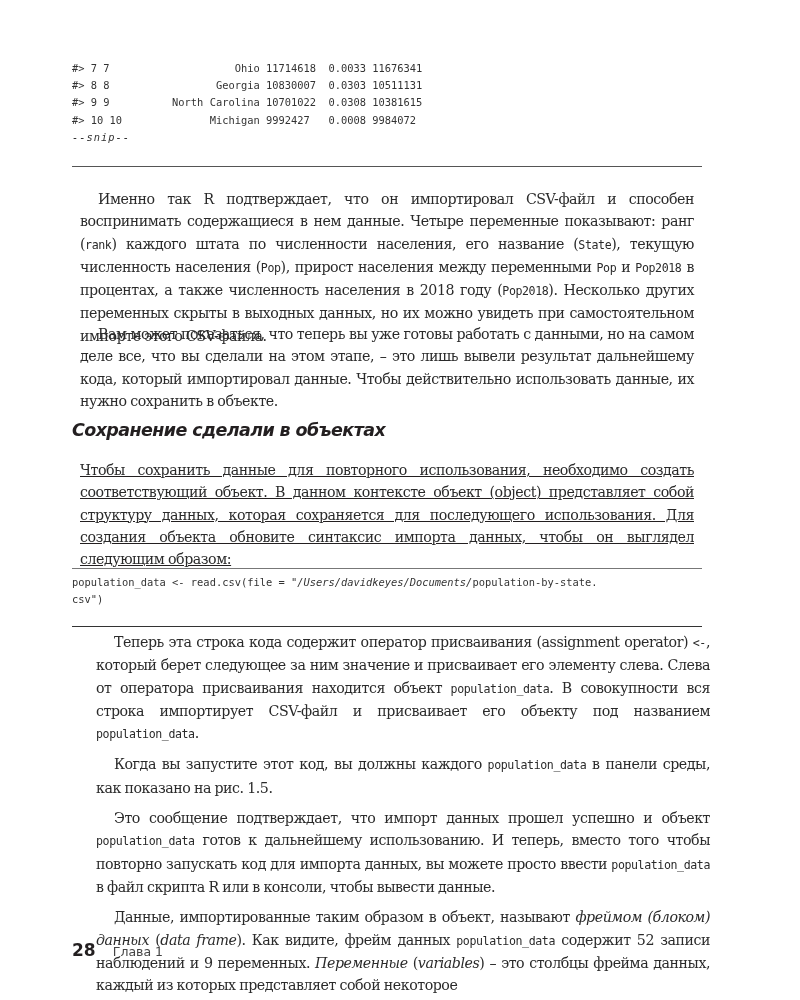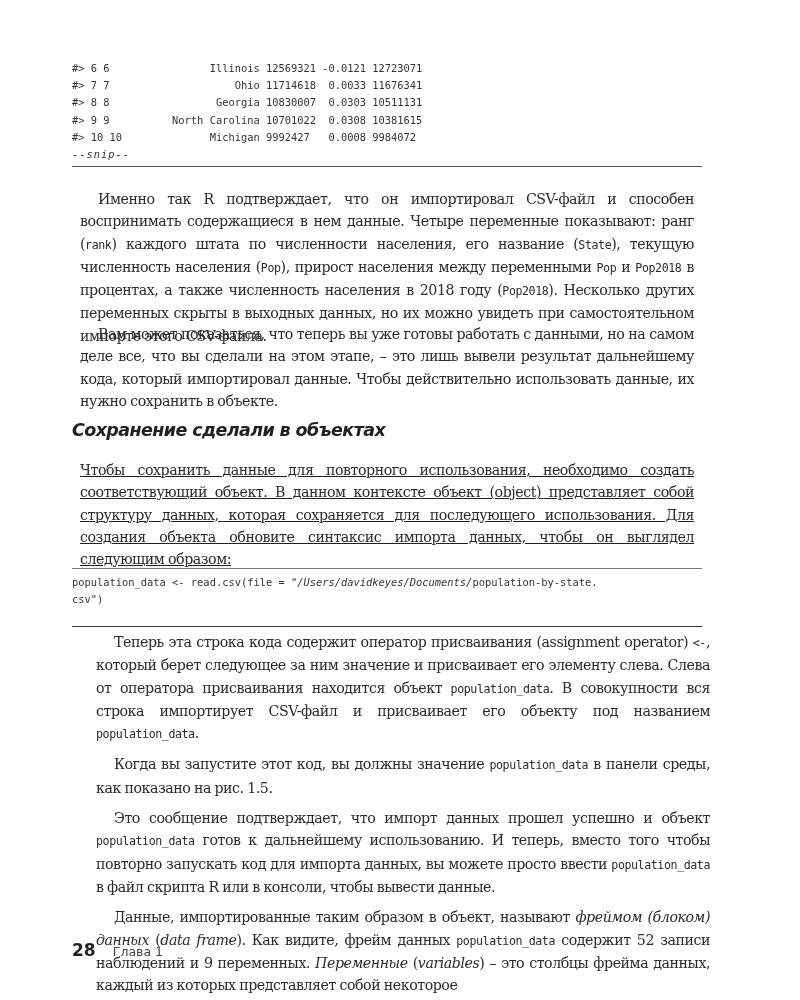--- a/index.html
+++ b/index.html
@@ -110,21 +110,20 @@
       font-size: 12.5px;
       color: #444;
     }
   </style>
 </head>
 <body>
 
 <div class="page">
 
   <div class="code-output" id="code-output">
-      <div class="code-line">#&gt; 6 6                Illinois 12569321 -0.0121 12723071</div>
       <div class="code-line">#&gt; 7 7                    Ohio 11714618  0.0033 11676341</div>
       <div class="code-line">#&gt; 8 8                 Georgia 10830007  0.0303 10511131</div>
       <div class="code-line">#&gt; 9 9          North Carolina 10701022  0.0308 10381615</div>
       <div class="code-line">#&gt; 10 10              Michigan 9992427   0.0008 9984072</div>
       <div class="code-line snip">--snip--</div>
     </div>
   <div class="rule-bottom"></div>
 
   <div class="block1">
     <p class="body-text indent"><span>Именно так R подтверждает, что он импортировал CSV-файл и способен воспринимать содержащиеся в нем данные. Четыре переменные показывают: ранг (</span><span class="mono">rank</span><span>) каждого штата по численности населения, его название (</span><span class="mono">State</span><span>), текущую численность населения (</span><span class="mono">Pop</span><span>), прирост населения между переменными </span><span class="mono">Pop</span><span> и </span><span class="mono">Pop2018</span><span> в процентах, а также численность населения в 2018 году (</span><span class="mono">Pop2018</span><span>). Несколько других переменных скрыты в выходных данных, но их можно увидеть при самостоятельном импорте этого CSV-файла.</span></p>
@@ -140,21 +139,21 @@
     <p class="body-text">Чтобы сохранить данные для повторного использования, необходимо создать соответствующий объект. В данном контексте объект (object) представляет собой структуру данных, которая сохраняется для последующего использования. Для создания объекта обновите синтаксис импорта данных, чтобы он выглядел следующим образом:</p>
   </div>
 
   <div class="code-box">
     <div class="line"><span>population_data &lt;- read.csv(file = "</span><span class="it">/Users/davidkeyes/Documents/</span><span>population-by-state.</span></div>
     <div class="line">csv")</div>
   </div>
 
   <div class="block4">
     <p class="body-text indent"><span>Теперь эта строка кода содержит оператор присваивания (assignment operator) </span><span class="mono">&lt;-</span><span>, который берет следующее за ним значение и присваивает его элементу слева. Слева от оператора присваивания находится объект </span><span class="mono">population_data</span><span>. В совокупности вся строка импортирует CSV-файл и присваивает его объекту под названием </span><span class="mono">population_data</span><span>.</span></p>
-    <p class="body-text indent"><span>Когда вы запустите этот код, вы должны значение </span><span class="mono">population_data</span><span> в панели среды, как показано на рис. 1.5.</span></p>
+    <p class="body-text indent"><span>Когда вы запустите этот код, вы должны каждого </span><span class="mono">population_data</span><span> в панели среды, как показано на рис. 1.5.</span></p>
     <p class="body-text indent"><span>Это сообщение подтверждает, что импорт данных прошел успешно и объект </span><span class="mono">population_data</span><span> готов к дальнейшему использованию. И теперь, вместо того чтобы повторно запускать код для импорта данных, вы можете просто ввести </span><span class="mono">population_data</span><span> в файл скрипта R или в консоли, чтобы вывести данные.</span></p>
     <p class="body-text indent"><span>Данные, импортированные таким образом в объект, называют </span><span class="it">фреймом (блоком) данных</span><span> (</span><span class="it">data frame</span><span>). Как видите, фрейм данных </span><span class="mono">population_data</span><span> содержит 52 записи наблюдений и 9 переменных. </span><span class="it">Переменные</span><span> (</span><span class="it">variables</span><span>) – это столбцы фрейма данных, каждый из которых представляет собой некоторое</span></p>
   </div>
 </div>
 
 <div class="footer">
   <span class="page-num">28</span>
   <span class="chapter">Глава 1</span>
 </div>
 

